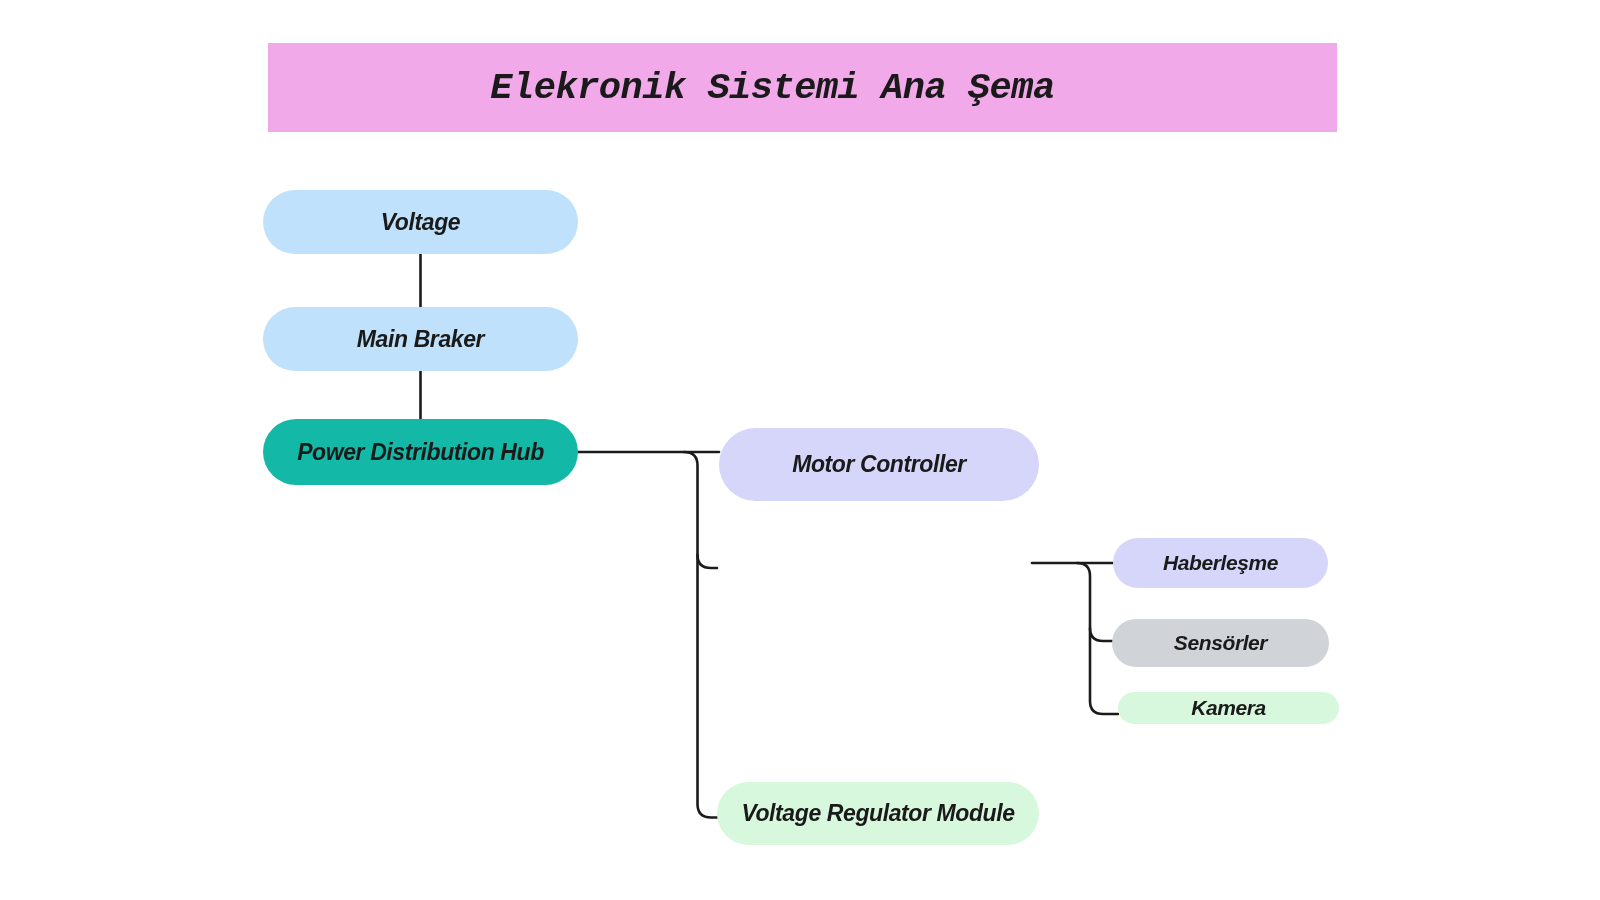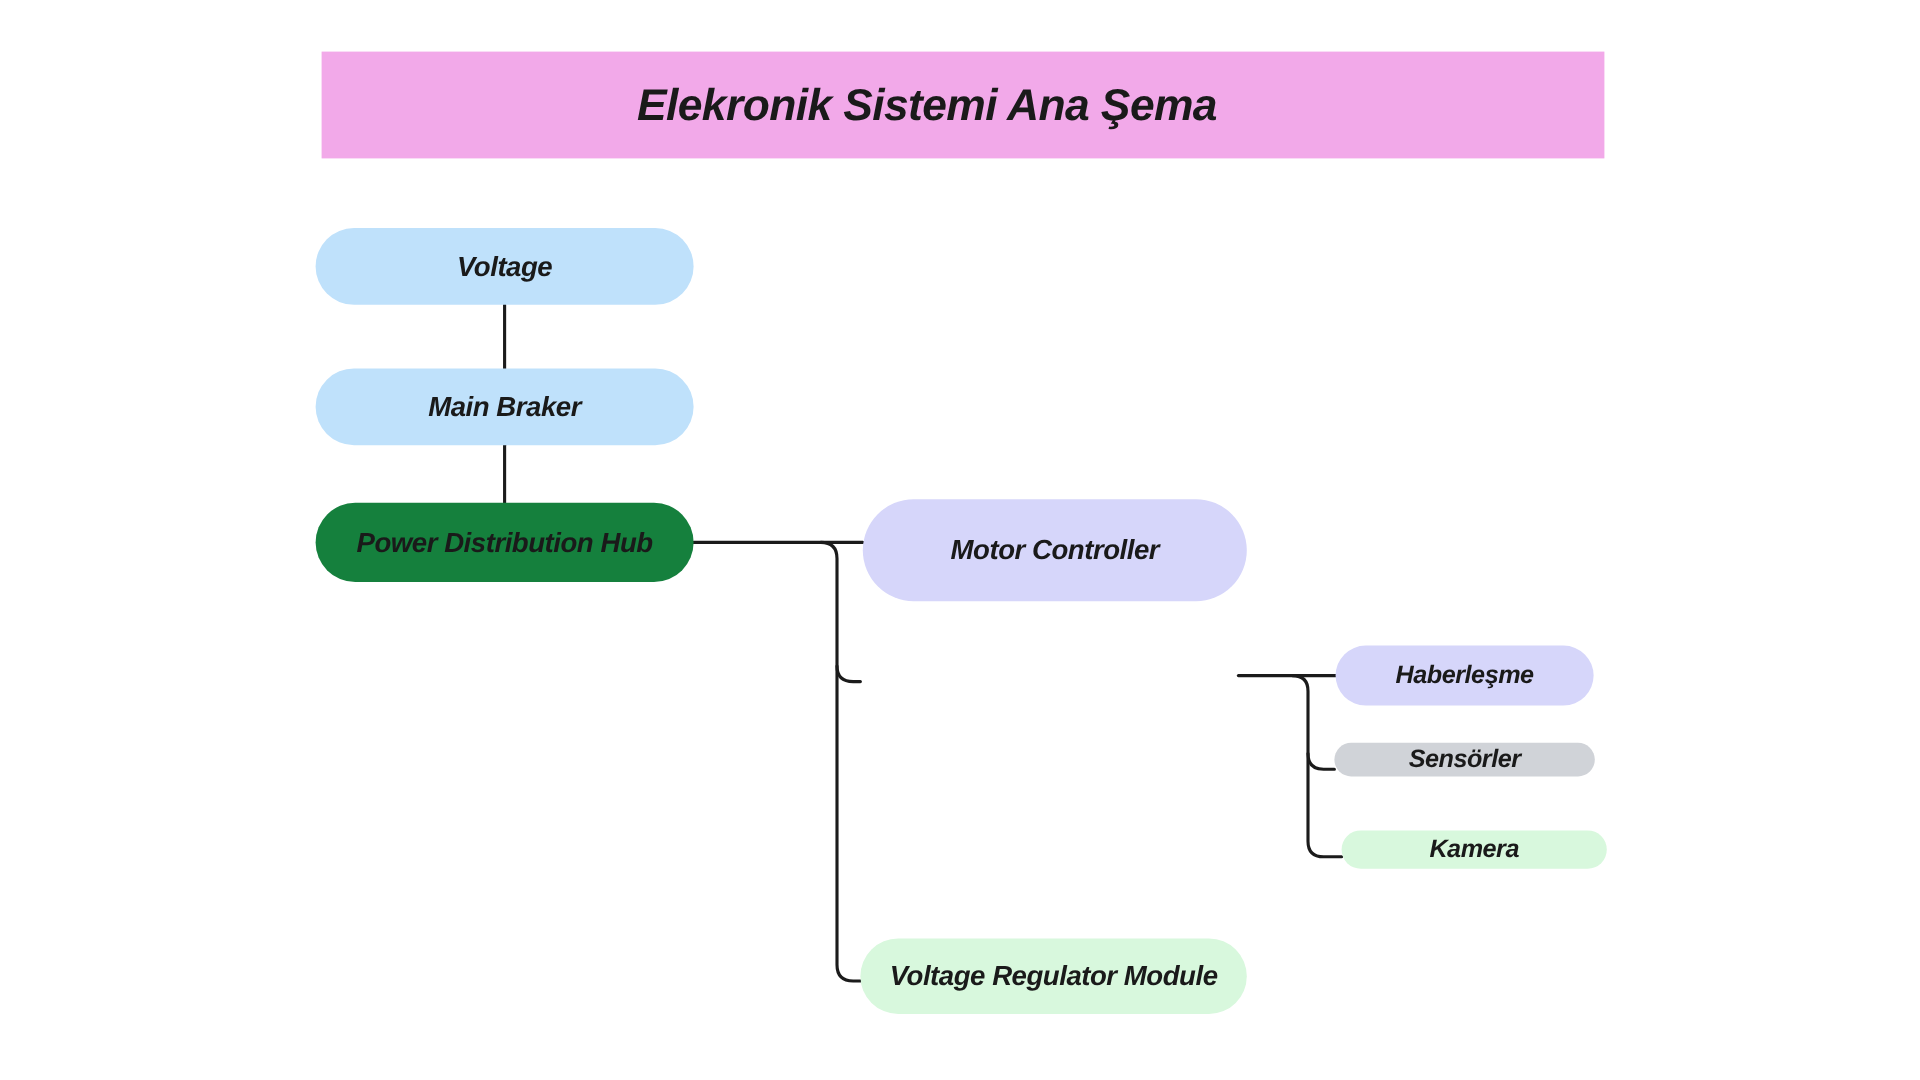--- a/index.html
+++ b/index.html
@@ -24,20 +24,21 @@
   }
   .banner {
     position: absolute;
     left: 268px;
     top: 43px;
     width: 1069px;
     height: 89px;
     display: flex;
     align-items: center;
     justify-content: center;
+    font-family: Liberation Mono, monospace;
   }
   .banner .title-text {
     font-size: 37px;
     font-weight: bold;
     font-style: italic;
     color: var(--text, #1a1a1a);
     letter-spacing: -0.5px;
     transform: translateX(-30px);
     white-space: nowrap;
   }
@@ -55,25 +56,25 @@
     letter-spacing: -0.4px;
     white-space: nowrap;
   }
   .node-lg .node-label { font-size: 23px; }
   .node-sm .node-label { font-size: 21px; }
 
   
   .n-batarya            { left: 263px;  top: 190px; width: 315px; height: 64px; }
   .n-main-braker        { left: 263px;  top: 307px; width: 315px; height: 64px; }
   .n-pdh                { left: 263px;  top: 419px; width: 315px; height: 66px; }
-  .n-motor-controller   { left: 719px;  top: 416px; width: 320px; height: 85px; }
+  .n-motor-controller   { left: 719px;  top: 428px; width: 320px; height: 73px; }
   .n-roborio            { left: 717px;  top: 536px; width: 320px; height: 64px; }
   .n-vrm                { left: 717px;  top: 782px; width: 322px; height: 63px; }
   .n-haberlesme         { left: 1113px; top: 538px; width: 215px; height: 50px; }
-  .n-sensorler          { left: 1112px; top: 619px; width: 217px; height: 28px; }
+  .n-sensorler          { left: 1112px; top: 619px; width: 217px; height: 48px; }
   .n-kamera             { left: 1118px; top: 692px; width: 221px; height: 32px; }
 </style>
 </head>
 <body>
 
 <div class="canvas" style="--page-bg: #ffffff; --text: #1a1a1a;">
 
   <svg class="edges" viewBox="0 0 1600 900" xmlns="http://www.w3.org/2000/svg">
     <g fill="none" stroke="#1b1b1b" stroke-width="2.6" stroke-linecap="round" stroke-linejoin="round">
       <path d="M420.5 254 L420.5 307"></path>
@@ -92,21 +93,21 @@
   </div>
 
   <div class="node node-lg n-batarya" style="background-color: rgb(191, 225, 251);">
     <span class="node-label">Voltage</span>
   </div>
 
   <div class="node node-lg n-main-braker" style="background-color: rgb(191, 225, 251);">
     <span class="node-label">Main Braker</span>
   </div>
 
-  <div class="node node-lg n-pdh" style="background-color: #15803d;">
+  <div class="node node-lg n-pdh" style="background-color: #14b8a6;">
     <span class="node-label">Power Distribution Hub</span>
   </div>
 
   <div class="node node-lg n-motor-controller" style="background-color: rgb(214, 214, 250);">
     <span class="node-label">Motor Controller</span>
   </div>
 
 
   <div class="node node-lg n-vrm" style="background-color: rgb(216, 248, 221);">
     <span class="node-label">Voltage Regulator Module</span>

